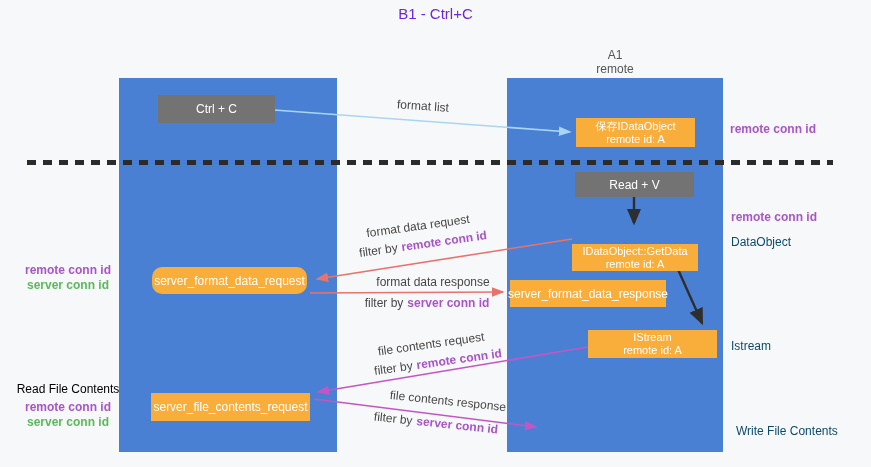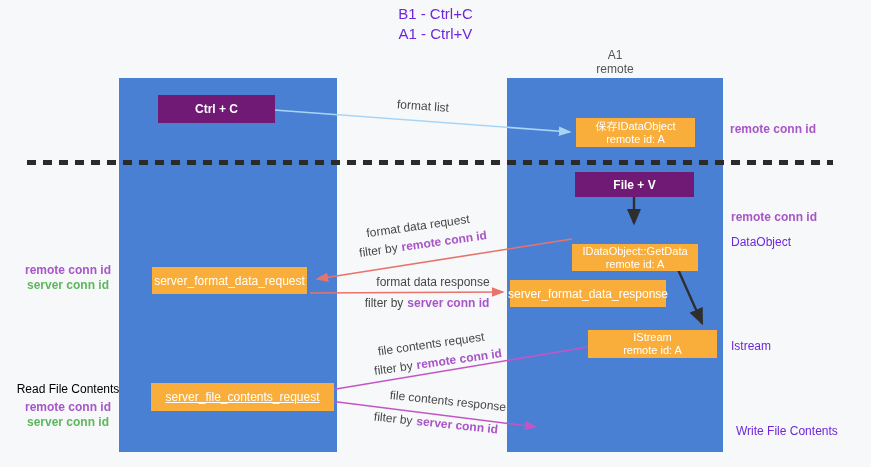--- a/index.html
+++ b/index.html
@@ -14,59 +14,58 @@
   .lane-a1{left:507px;top:78px;width:216px;height:374px;}
   .lane-header{position:absolute;text-align:center;font-size:12px;color:#555;line-height:14px;}
   .hdr-b1{left:137px;top:48px;width:218px;margin-top:48px;}
   .hdr-a1{left:507px;top:48px;width:216px;}
 
   .dashline{position:absolute;left:27px;top:160px;width:806px;height:5px;
     background:repeating-linear-gradient(90deg,#2b2b2b 0 9px,transparent 9px 16px);}
 
   .node{position:absolute;display:flex;flex-direction:column;justify-content:center;
         align-items:center;color:#fff;text-align:center;}
-  .node.green{background:#701a75;font-weight:bold;}
+  .node.green{background:#737373;}
   .node.orange{background:#f9ae3b;}
   .one{font-size:12px;}
   .two{font-size:11px;line-height:13px;}
 
   .n-ctrl-c{left:158px;top:95px;width:117px;height:28px;}
   .n-save{left:576px;top:118px;width:119px;height:29px;}
   .n-ctrl-v{left:575px;top:172px;width:119px;height:25px;}
   .n-getdata{left:572px;top:244px;width:126px;height:27px;}
-  .n-fmt-req{left:152px;top:267px;width:155px;height:27px;}
+  .n-fmt-req{left:152px;top:267px;width:155px;height:27px;border-radius:10px;}
   .n-fmt-resp{left:510px;top:280px;width:156px;height:27px;justify-content:center;}
   .n-istream{left:588px;top:330px;width:129px;height:28px;}
-  .n-file-req{left:151px;top:383px;width:183px;height:28px;text-decoration:underline;}
+  .n-file-req{left:151px;top:393px;width:159px;height:28px;}
   .n-file-resp{left:543px;top:416px;width:163px;height:27px;}
 
   svg.arrows{position:absolute;left:0;top:0;pointer-events:none;}
 
   .elabel{position:absolute;font-size:12px;color:#474747;white-space:nowrap;
           transform:translate(-50%,-50%);}
   .rot-n8{transform:translate(-50%,-50%) rotate(-8deg);}
   .rot-p4{transform:translate(-50%,-50%) rotate(4deg);}
   .rot-p6{transform:translate(-50%,-50%) rotate(6deg);}
   .purple{color:#a855c8;font-weight:bold;}
   .greent{color:#5cb85c;font-weight:bold;}
   .filterpart{margin-left:4px;}
 
-  .sidelabel{position:absolute;font-size:12px;white-space:nowrap;color:#6d28d9;}
+  .sidelabel{position:absolute;font-size:12px;white-space:nowrap;color:#0c4a6e;}
   .sl-purple{color:#a855c8;font-weight:bold;}
   .leftblock{position:absolute;text-align:center;width:124px;left:6px;
              font-size:12px;line-height:15px;white-space:nowrap;}
 </style>
 </head>
 <body>
 
 <div id="stage">
 
   <div class="title">
     <div>B1 - Ctrl+C</div>
-    <div>A1 - Ctrl+V</div>
   </div>
 
   <div class="lane lane-b1"></div>
   <div class="lane lane-a1"></div>
 
   <div class="lane-header hdr-b1">
     <div>B1</div>
     <div>connection</div>
   </div>
   <div class="lane-header hdr-a1">
@@ -103,21 +102,21 @@
   <div class="node green n-ctrl-c">
     <div class="one">Ctrl + C</div>
   </div>
 
   <div class="node orange n-save">
     <div class="two">保存IDataObject</div>
     <div class="two">remote id: A</div>
   </div>
 
   <div class="node green n-ctrl-v">
-    <div class="one">File + V</div>
+    <div class="one">Read + V</div>
   </div>
 
   <div class="node orange n-getdata">
     <div class="two">IDataObject::GetData</div>
     <div class="two">remote id: A</div>
   </div>
 
   <div class="node orange n-fmt-req">
     <div class="one">server_format_data_request</div>
   </div>

